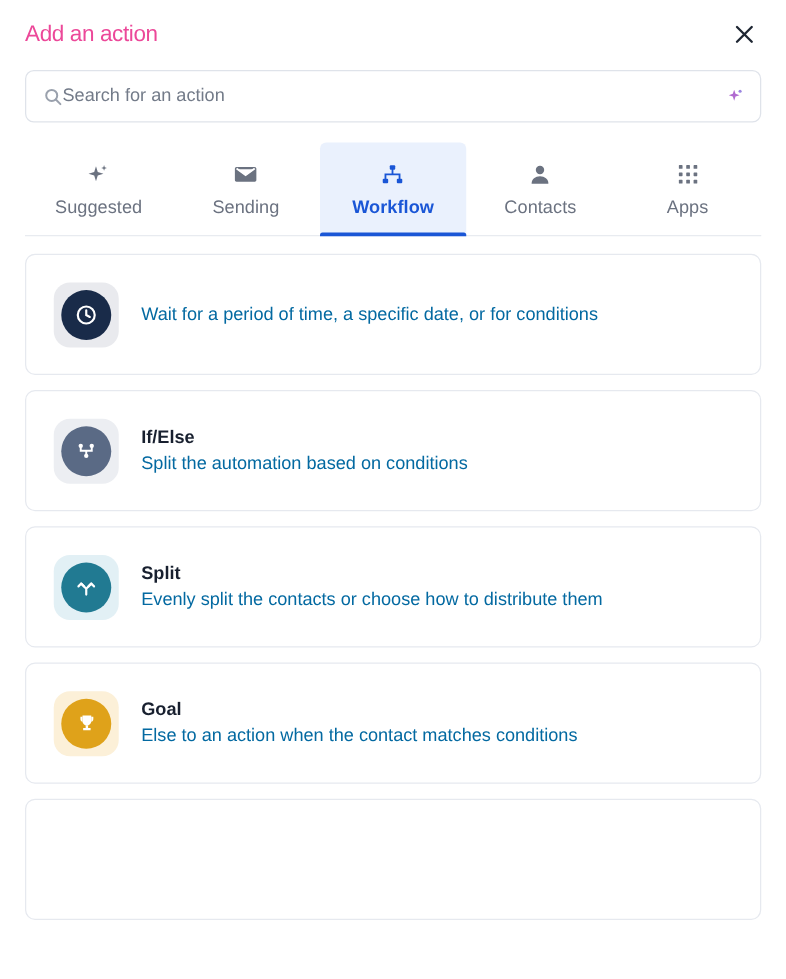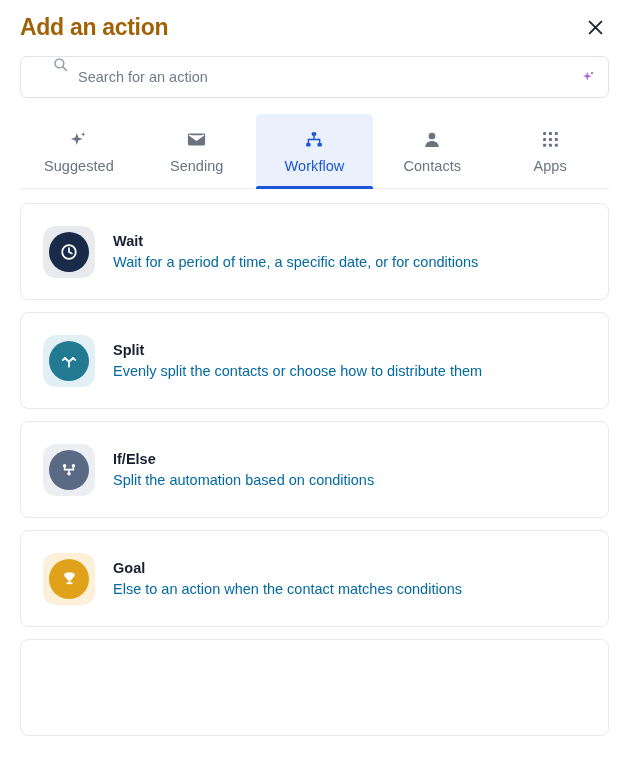--- a/index.html
+++ b/index.html
@@ -11,33 +11,33 @@
   }
   .panel { width: 629px; height: 783px; position: relative; background:#fff; }
 
   
   .header {
     display:flex; align-items:center; justify-content:space-between;
     padding: 9px 20px 0 20px;
     height: 46px;
   }
   .title {
-    font-size: 23px; font-weight: 700; color:#a16207;
+    font-size: 18px; font-weight: 400; color:#ec4899;
     letter-spacing:-0.3px;
   }
   .close-btn {
     width:28px; height:28px; display:flex; align-items:center; justify-content:center;
     cursor:pointer; color:#1f2733; border-radius:4px;
   }
 
   
   .search-wrap { padding: 10px 20px 0 20px; }
   .search-box {
     height: 42px; border:1px solid #dfe3ea; border-radius:7px;
-    display:flex; gap:10px; padding: 0 12px 0 32px;
+    display:flex; align-items:center; padding: 0 12px 0 14px;
     background:#fff;
   }
   .search-input {
     flex:1; border:none; outline:none; font-size:14.5px;
     font-family:"Liberation Sans", sans-serif; color:#2c333f; background:transparent;
   }
   .search-input::placeholder { color:#737b89; }
   .sparkle-ai { flex:0 0 auto; display:flex; align-items:center; }
 
   
@@ -49,21 +49,21 @@
   }
   .tab {
     flex:1; height:74px;
     display:flex; flex-direction:column; align-items:center; justify-content:center;
     gap:7px; cursor:pointer; position:relative;
     border-radius: 5px 5px 0 0;
   }
   .tab .tab-label { font-size:14.5px; color:#6b7280; font-weight:400; letter-spacing:0.05px; }
   .tab .tab-icon { color:#6b7280; display:flex; align-items:center; justify-content:center; height:22px; }
   .tab.active { background:#eaf1fd; }
-  .tab.active .tab-label { color:#1a56d6; font-weight:400; }
+  .tab.active .tab-label { color:#1a56d6; font-weight:700; }
   .tab.active .tab-icon { color:#1a56d6; }
   .tab.active::after {
     content:""; position:absolute; left:0; right:0; bottom:-1px;
     height:3px; background:#1a56d6; border-radius:2px 2px 0 0;
   }
 
   
   .list { padding: 14px 20px 0 20px; display:flex; flex-direction:column; gap:12px; }
   .action-card {
     border:1px solid #e6e9ef; border-radius:8px; background:#fff;
@@ -183,55 +183,54 @@
     <div class="action-card">
       <div class="icon-tile" style="background:#e9eaee;">
         <div class="icon-circle" style="background:#192b49;">
           <svg width="22" height="22" viewBox="0 0 24 24" fill="none" stroke="#ffffff" stroke-width="1.9" stroke-linecap="round">
             <circle cx="12" cy="12" r="7.4"></circle>
               <path d="M12 7.9 L12 12 L15.1 13.7"></path>
           </svg>
         </div>
       </div>
       <div class="card-text">
-        <div class="card-title">Wait</div>
         <div class="card-desc">Wait for a period of time, a specific date, or for conditions</div>
-      </div>
-    </div>
-
-    <div class="action-card">
-      <div class="icon-tile" style="background:#e2f0f5;">
-        <div class="icon-circle" style="background:#217a92;">
-          <svg width="22" height="22" viewBox="0 0 24 24" fill="none" stroke="#ffffff" stroke-width="1.9" stroke-linecap="round" stroke-linejoin="round">
-            <path d="M12 18.2 L12 13 L7.6 8.6 M12 13 L16.4 8.6"></path>
-            <path d="M7.6 8.6 L7.6 12 M7.6 8.6 L11 8.6" transform="rotate(45 7.6 8.6)"></path>
-            <path d="M16.4 8.6 L16.4 12 M16.4 8.6 L13 8.6" transform="rotate(-45 16.4 8.6)"></path>
-          </svg>
-        </div>
-      </div>
-      <div class="card-text">
-        <div class="card-title">Split</div>
-        <div class="card-desc">Evenly split the contacts or choose how to distribute them</div>
       </div>
     </div>
 
     <div class="action-card">
       <div class="icon-tile" style="background:#eceef2;">
         <div class="icon-circle" style="background:#5a6a85;">
           <svg width="22" height="22" viewBox="0 0 24 24" fill="none" stroke="#ffffff" stroke-width="1.7" stroke-linecap="round">
             <path d="M7.2 8.6 L7.2 11.6 L16.8 11.6 L16.8 8.6 M12 11.6 L12 14.4"></path>
             <circle cx="7.2" cy="7.3" r="1.9" fill="#ffffff" stroke="none"></circle>
             <circle cx="16.8" cy="7.3" r="1.9" fill="#ffffff" stroke="none"></circle>
             <circle cx="12" cy="16" r="1.9" fill="#ffffff" stroke="none"></circle>
           </svg>
         </div>
       </div>
       <div class="card-text">
         <div class="card-title">If/Else</div>
         <div class="card-desc">Split the automation based on conditions</div>
+      </div>
+    </div>
+
+    <div class="action-card">
+      <div class="icon-tile" style="background:#e2f0f5;">
+        <div class="icon-circle" style="background:#217a92;">
+          <svg width="22" height="22" viewBox="0 0 24 24" fill="none" stroke="#ffffff" stroke-width="1.9" stroke-linecap="round" stroke-linejoin="round">
+            <path d="M12 18.2 L12 13 L7.6 8.6 M12 13 L16.4 8.6"></path>
+            <path d="M7.6 8.6 L7.6 12 M7.6 8.6 L11 8.6" transform="rotate(45 7.6 8.6)"></path>
+            <path d="M16.4 8.6 L16.4 12 M16.4 8.6 L13 8.6" transform="rotate(-45 16.4 8.6)"></path>
+          </svg>
+        </div>
+      </div>
+      <div class="card-text">
+        <div class="card-title">Split</div>
+        <div class="card-desc">Evenly split the contacts or choose how to distribute them</div>
       </div>
     </div>
 
 
     <div class="action-card">
       <div class="icon-tile" style="background:#fcf0d8;">
         <div class="icon-circle" style="background:#dfa21a;">
           <svg width="21" height="21" viewBox="0 0 24 24" fill="#ffffff">
             <path d="M8 5 L16 5 L16 10.2 C16 12.4 14.2 14.1 12 14.1 C9.8 14.1 8 12.4 8 10.2 Z"></path>
             <path d="M10.9 14 L13.1 14 L13.1 16.6 L10.9 16.6 Z"></path>

